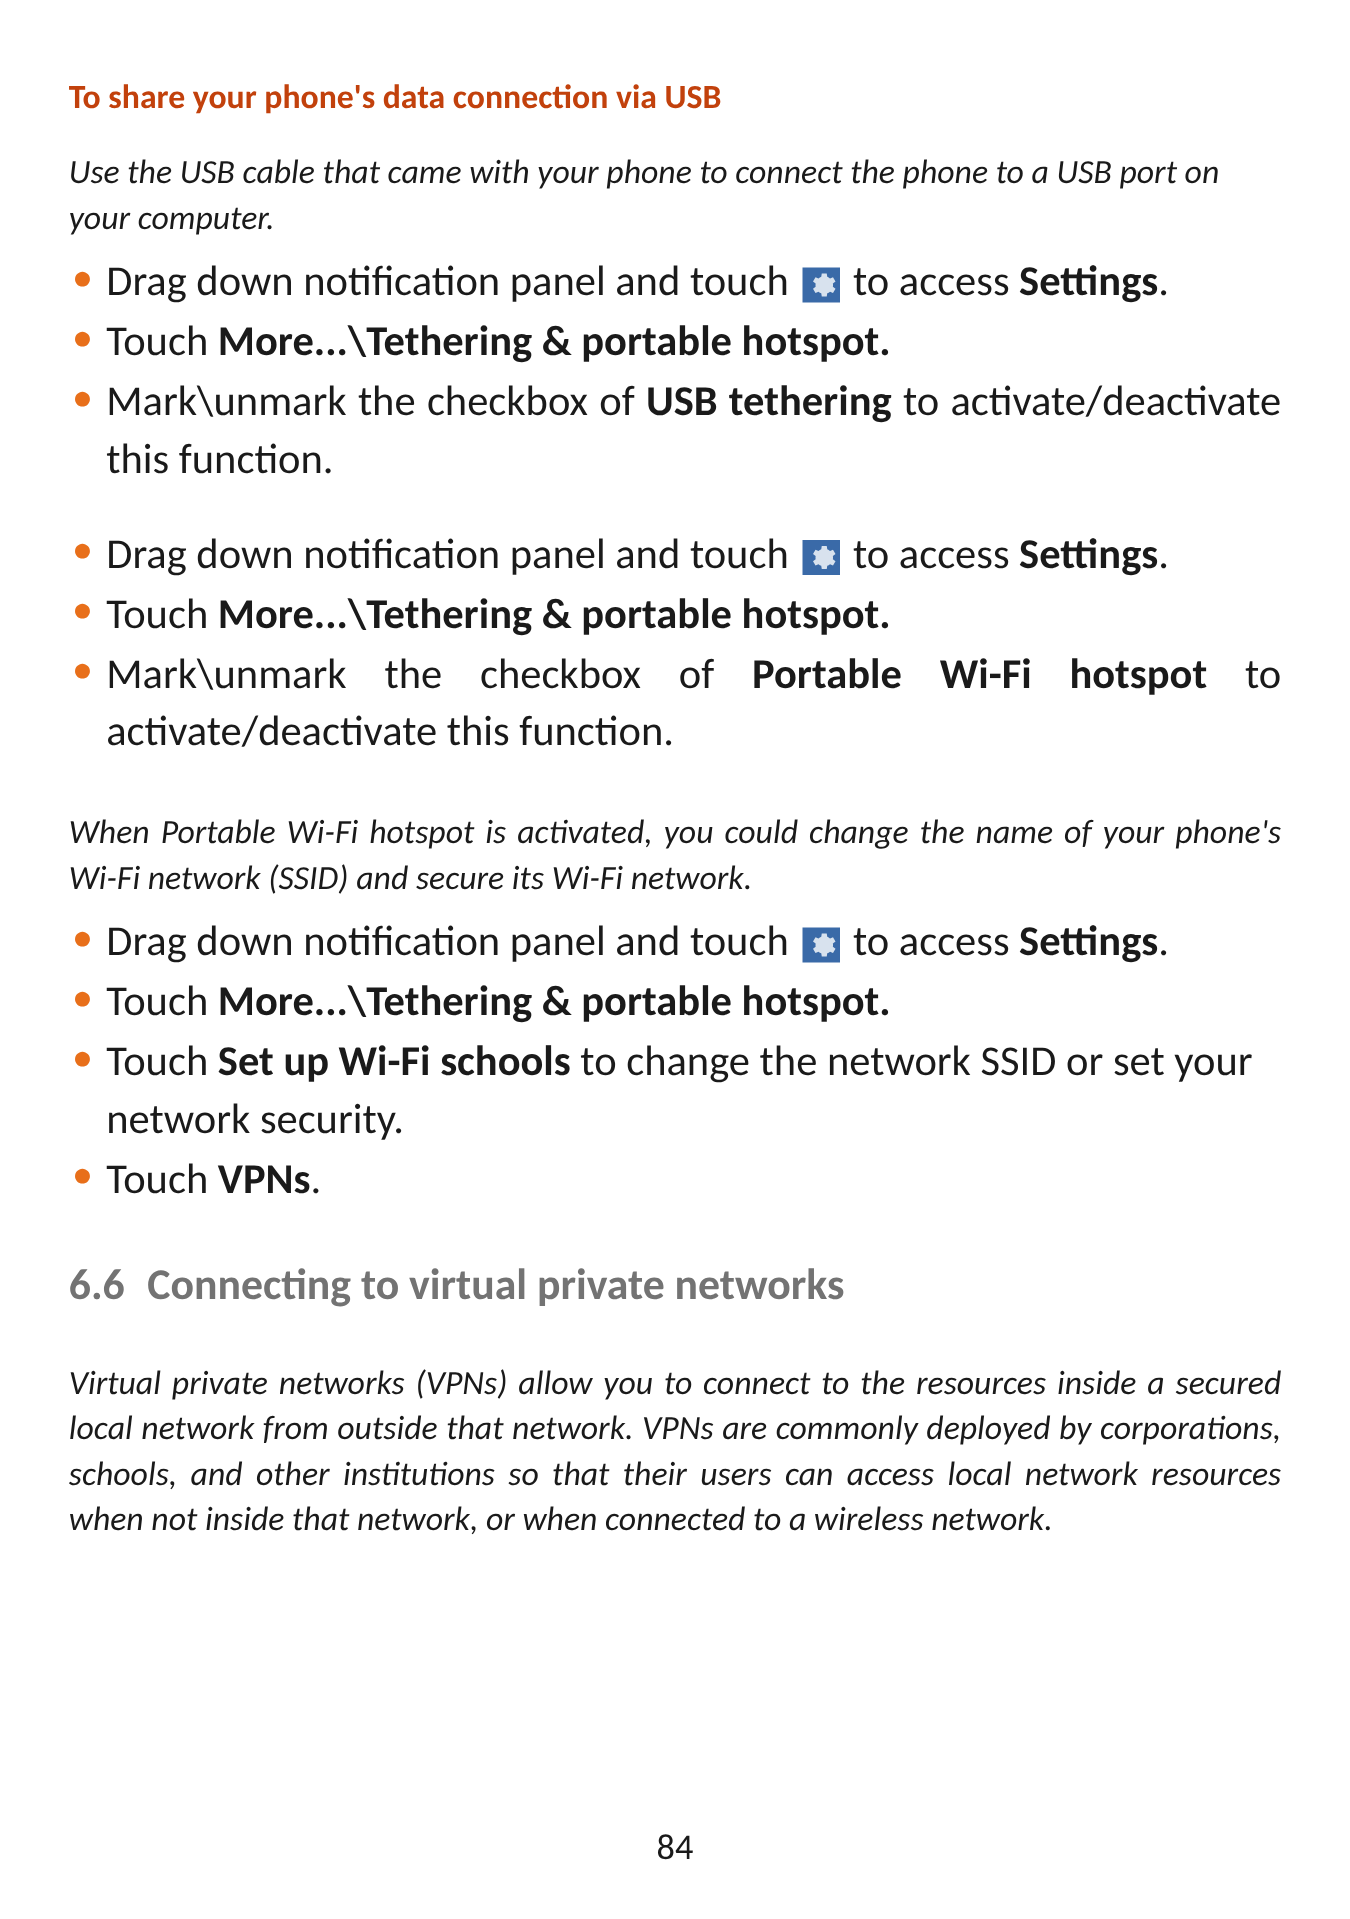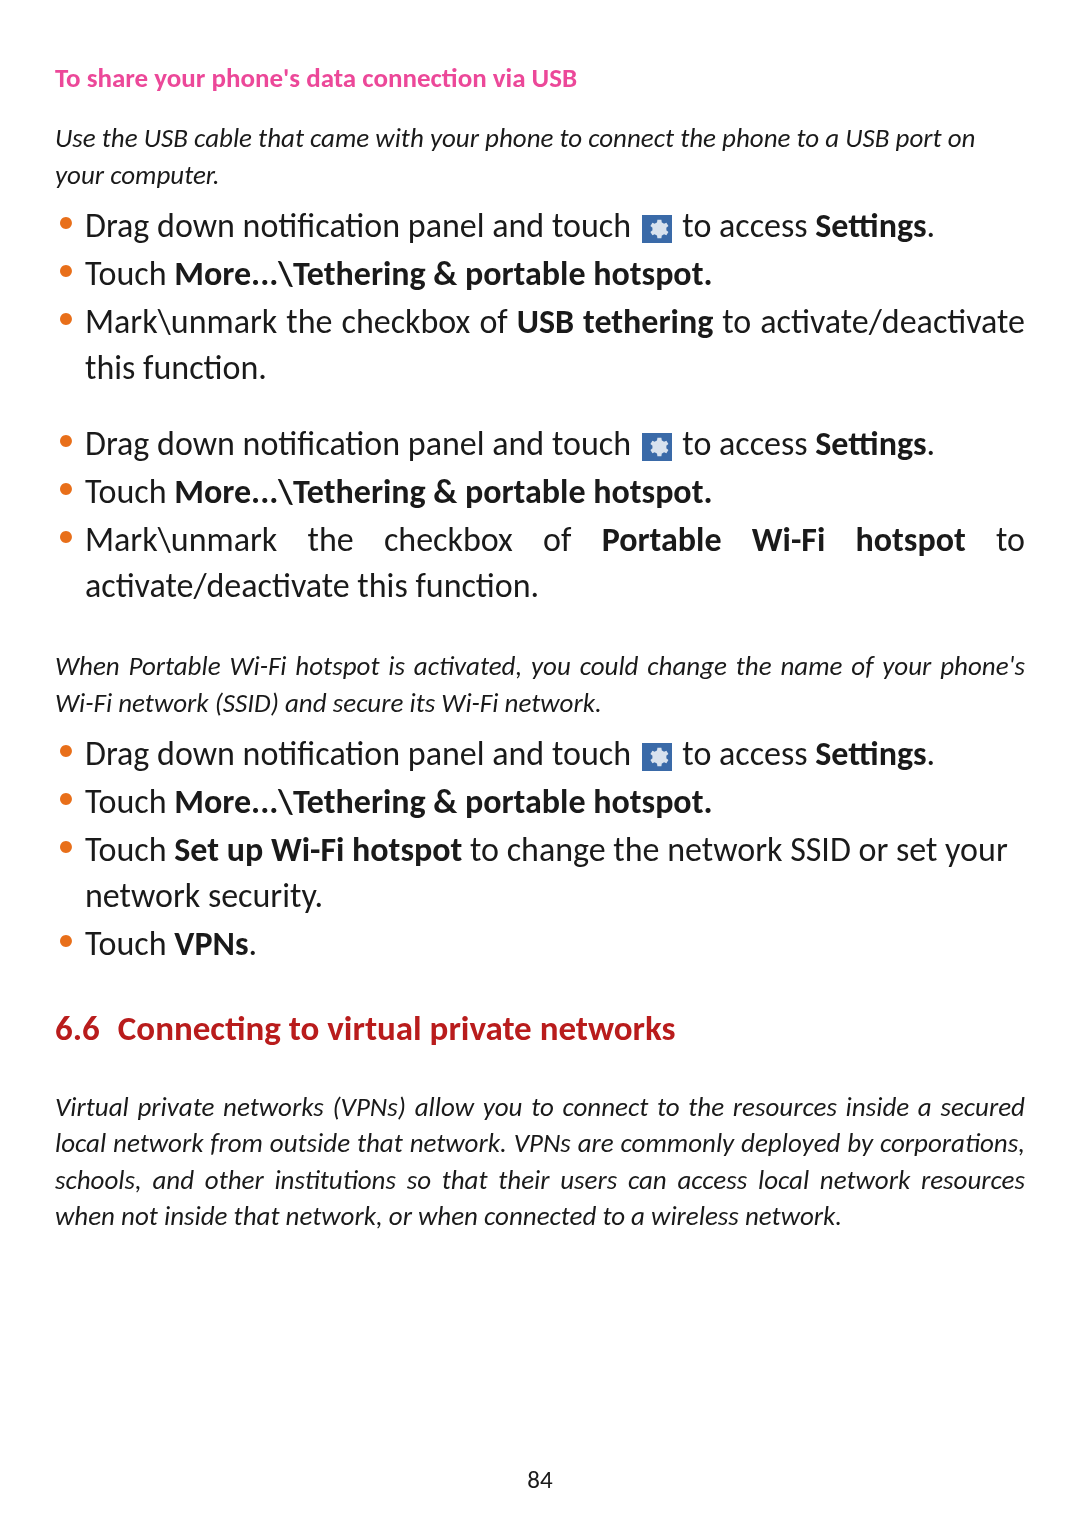--- a/index.html
+++ b/index.html
@@ -10,21 +10,21 @@
     body {
       width: 1080px;
       height: 1535px;
       background: #ffffff;
       font-family: "Gill Sans", "Gill Sans MT", Calibri, sans-serif;
       color: #1a1a1a;
       padding: 60px 55px 40px 55px;
       position: relative;
     }
     .heading-blue {
-      color: #ec4899;
+      color: #c2410c;
       font-weight: bold;
       font-size: 27px;
       margin-bottom: 24px;
       line-height: 1.35;
     }
     .heading-blue.justify {
       text-align: justify;
       text-align-last: justify;
     }
     .para {
@@ -75,37 +75,37 @@
       margin: 0 3px;
     }
     .settings-icon svg {
       position: absolute;
       top: 2px;
       left: 3px;
       width: 24px;
       height: 24px;
     }
     .section-title {
-      color: #b91c1c;
+      color: #737373;
       font-weight: bold;
       font-size: 35px;
       margin-top: 40px;
       margin-bottom: 6px;
     }
     .section-num {
       display: inline-block;
       margin-right: 18px;
     }
     .page-number {
       position: absolute;
       bottom: 40px;
       left: 0;
       right: 0;
       text-align: center;
-      font-size: 25px;
+      font-size: 29px;
       color: #1a1a1a;
     }
     .block {
       margin-bottom: 26px;
     }
   </style>
 </head>
 <body>
 
 <div class="block">
@@ -147,21 +147,21 @@
   <ul class="bullets">
     <li>
       <span>Drag down notification panel and touch </span><span class="settings-icon"><svg viewBox="0 0 24 24">
             <path fill="#d8e2ee" d="M12 8a4 4 0 100 8 4 4 0 000-8zm9.4 4a7.7 7.7 0 00-.1-1.3l2.1-1.6-2-3.4-2.4 1a7.6 7.6 0 00-2.2-1.3l-.4-2.6h-4l-.4 2.6a7.6 7.6 0 00-2.2 1.3l-2.4-1-2 3.4 2.1 1.6a7.7 7.7 0 000 2.6l-2.1 1.6 2 3.4 2.4-1a7.6 7.6 0 002.2 1.3l.4 2.6h4l.4-2.6a7.6 7.6 0 002.2-1.3l2.4 1 2-3.4-2.1-1.6c.1-.4.1-.9.1-1.3z"></path>
           </svg></span><span> to access </span><span class="bold">Settings</span><span>.</span>
     </li>
     <li>
       <span>Touch </span><span class="bold">More...\Tethering &amp; portable hotspot.</span>
     </li>
     <li>
-      <span>Touch </span><span class="bold">Set up Wi-Fi hotspot</span><span> to change the network SSID or set your network security.</span>
+      <span>Touch </span><span class="bold">Set up Wi-Fi schools</span><span> to change the network SSID or set your network security.</span>
     </li>
     <li>
       <span>Touch </span><span class="bold">VPNs</span><span>.</span>
     </li>
   </ul>
 </div>
 
 <div class="block">
   <div class="section-title">
     <span class="section-num">6.6</span><span>Connecting to virtual private networks</span>

